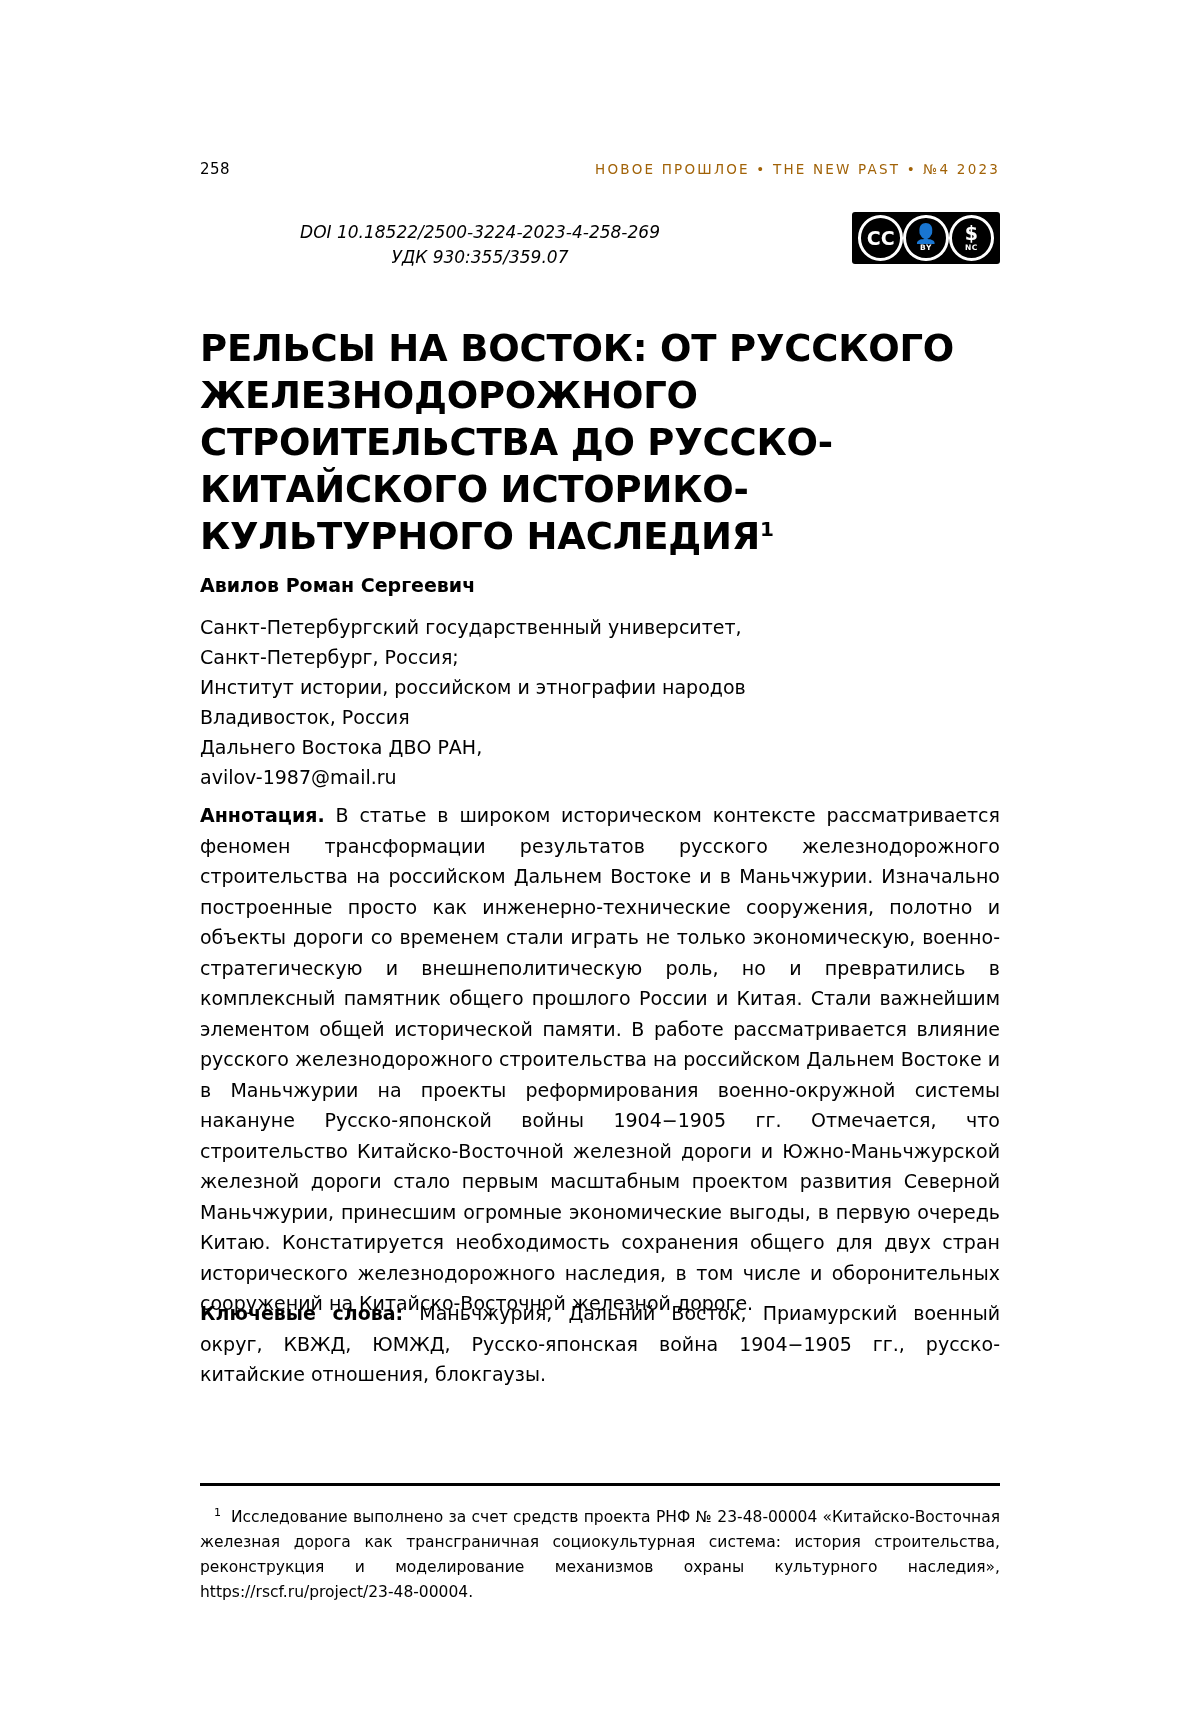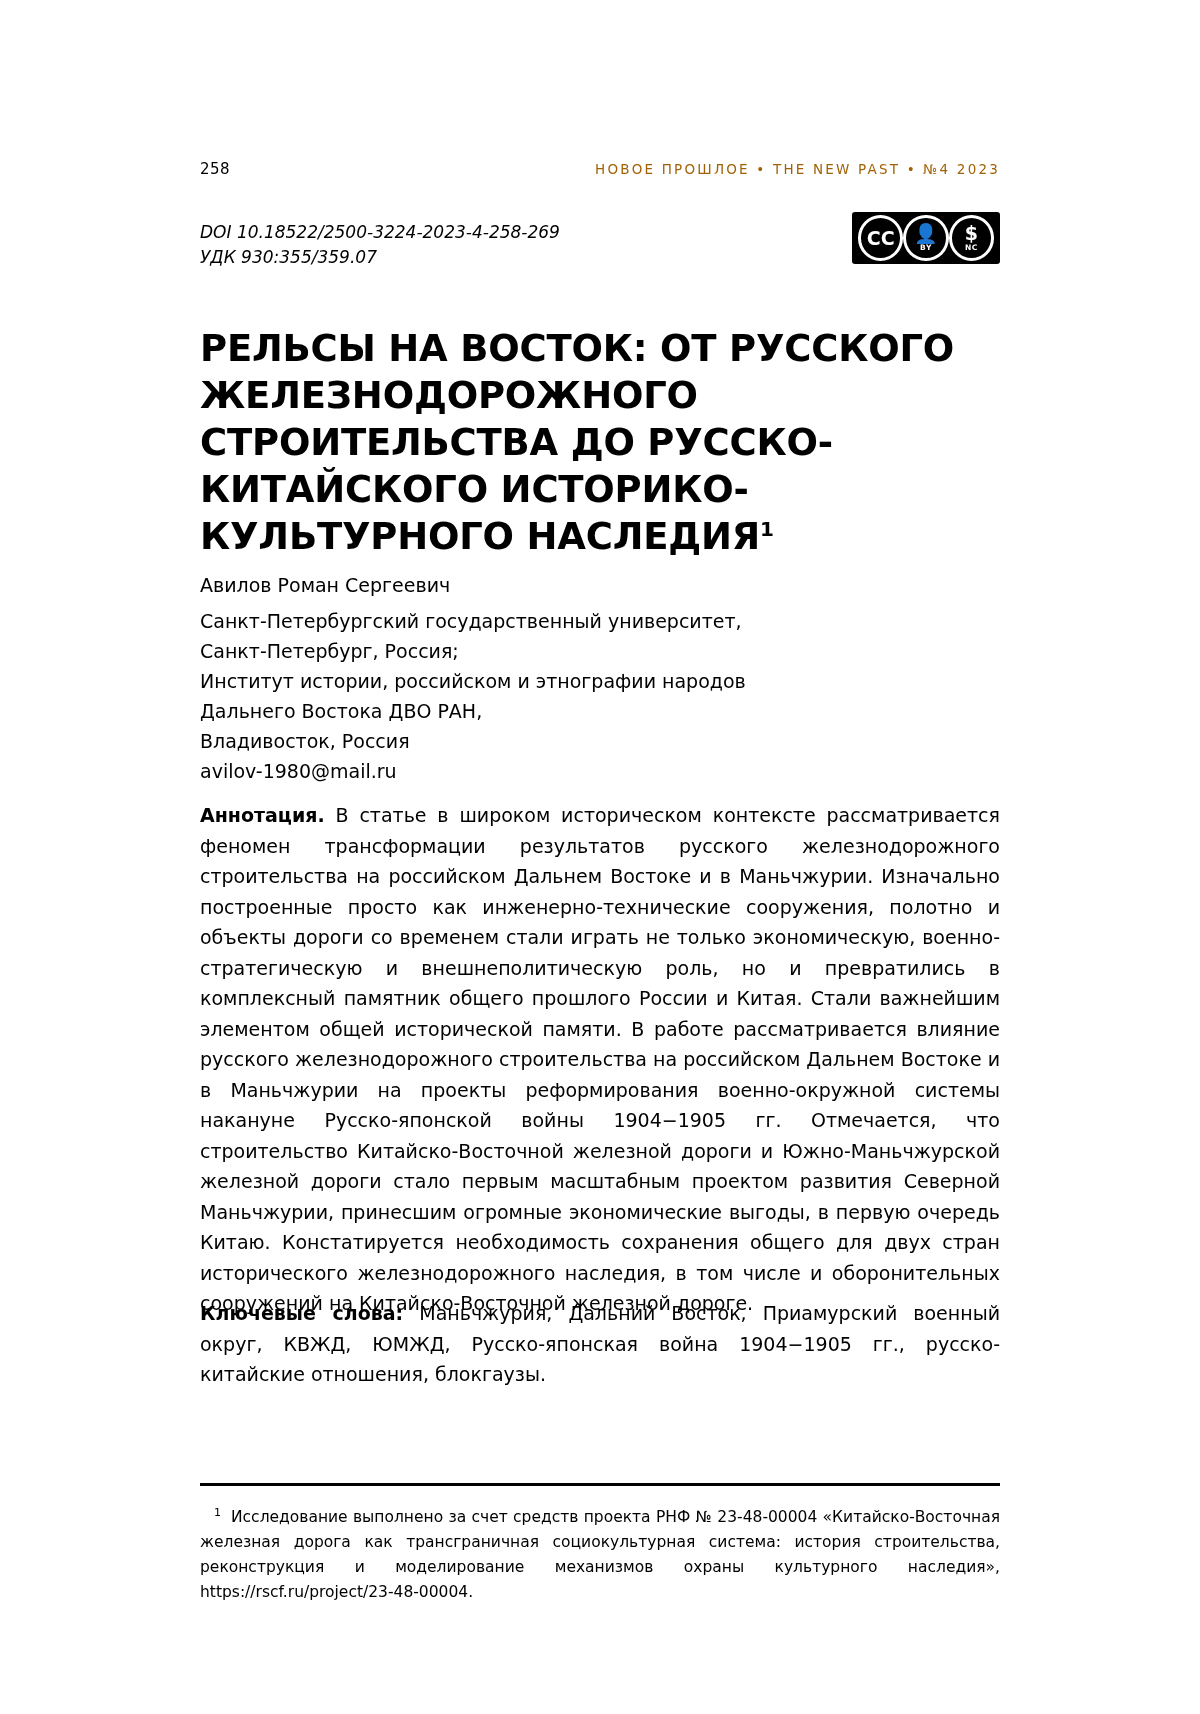--- a/index.html
+++ b/index.html
@@ -60,21 +60,21 @@
   .ident {
     position: absolute;
     top: 220px;
     left: 0;
     width: 560px;
     font-style: italic;
     font-size: 17px;
     line-height: 25px;
     color: #000;
   }
-  .ident div { white-space: nowrap; }
+  .ident div { white-space: nowrap; text-align: center; }
 
   
   .cc-badge {
     position: absolute;
     top: 212px;
     left: 652px;
     width: 148px;
     height: 52px;
     background: #000;
     border-radius: 3px;
@@ -130,22 +130,22 @@
   
   .author-block {
     position: absolute;
     top: 570px;
     left: 0;
     width: 800px;
     font-size: 19px;
     line-height: 30px;
   }
   .author-name {
-    font-weight: normal;
-    margin-bottom: 6px;
+    font-weight: bold;
+    margin-bottom: 12px;
   }
   .author-block .aff { white-space: nowrap; }
 
   
   .abstract {
     position: absolute;
     top: 800px;
     left: 0;
     width: 800px;
     font-size: 19px;
@@ -220,23 +220,23 @@
       </div>
     </div>
 
     <h1 class="title"><span>РЕЛЬСЫ НА ВОСТОК: ОТ РУССКОГО ЖЕЛЕЗНОДОРОЖНОГО СТРОИТЕЛЬСТВА ДО РУССКО-КИТАЙСКОГО ИСТОРИКО-КУЛЬТУРНОГО НАСЛЕДИЯ</span><sup>1</sup></h1>
 
     <div class="author-block">
       <div class="author-name">Авилов Роман Сергеевич</div>
       <div class="aff">Санкт-Петербургский государственный университет,</div>
       <div class="aff">Санкт-Петербург, Россия;</div>
       <div class="aff">Институт истории, российском и этнографии народов</div>
+      <div class="aff">Владивосток, Россия</div>
       <div class="aff">Дальнего Востока ДВО РАН,</div>
-      <div class="aff">Владивосток, Россия</div>
-      <div class="aff">avilov-1980@mail.ru</div>
+      <div class="aff">avilov-1987@mail.ru</div>
     </div>
 
     <div class="abstract"><b>Аннотация.</b><span> В статье в широком историческом контексте рассматривается феномен трансформации результатов русского железнодорожного строительства на российском Дальнем Востоке и в Маньчжурии. Изначально построенные просто как инженерно-технические сооружения, полотно и объекты дороги со временем стали играть не только экономическую, военно-стратегическую и внешнеполитическую роль, но и превратились в комплексный памятник общего прошлого России и Китая. Стали важнейшим элементом общей исторической памяти. В работе рассматривается влияние русского железнодорожного строительства на российском Дальнем Востоке и в Маньчжурии на проекты реформирования военно-окружной системы накануне Русско-японской войны 1904−1905 гг. Отмечается, что строительство Китайско-Восточной железной дороги и Южно-Маньчжурской железной дороги стало первым масштабным проектом развития Северной Маньчжурии, принесшим огромные экономические выгоды, в первую очередь Китаю. Констатируется необходимость сохранения общего для двух стран исторического железнодорожного наследия, в том числе и оборонительных сооружений на Китайско-Восточной железной дороге.</span></div>
 
     <div class="keywords"><b>Ключевые слова:</b><span> Маньчжурия, Дальний Восток, Приамурский военный округ, КВЖД, ЮМЖД, Русско-японская война 1904−1905 гг., русско-китайские отношения, блокгаузы.</span></div>
 
     <div class="footnote-rule"></div>
     <div class="footnote"><span class="fn-marker">1</span><span>Исследование выполнено за счет средств проекта РНФ № 23-48-00004 «Китайско-Восточная железная дорога как трансграничная социокультурная система: история строительства, реконструкция и моделирование механизмов охраны культурного наследия», https://rscf.ru/project/23-48-00004.</span></div>
 
   </div>

